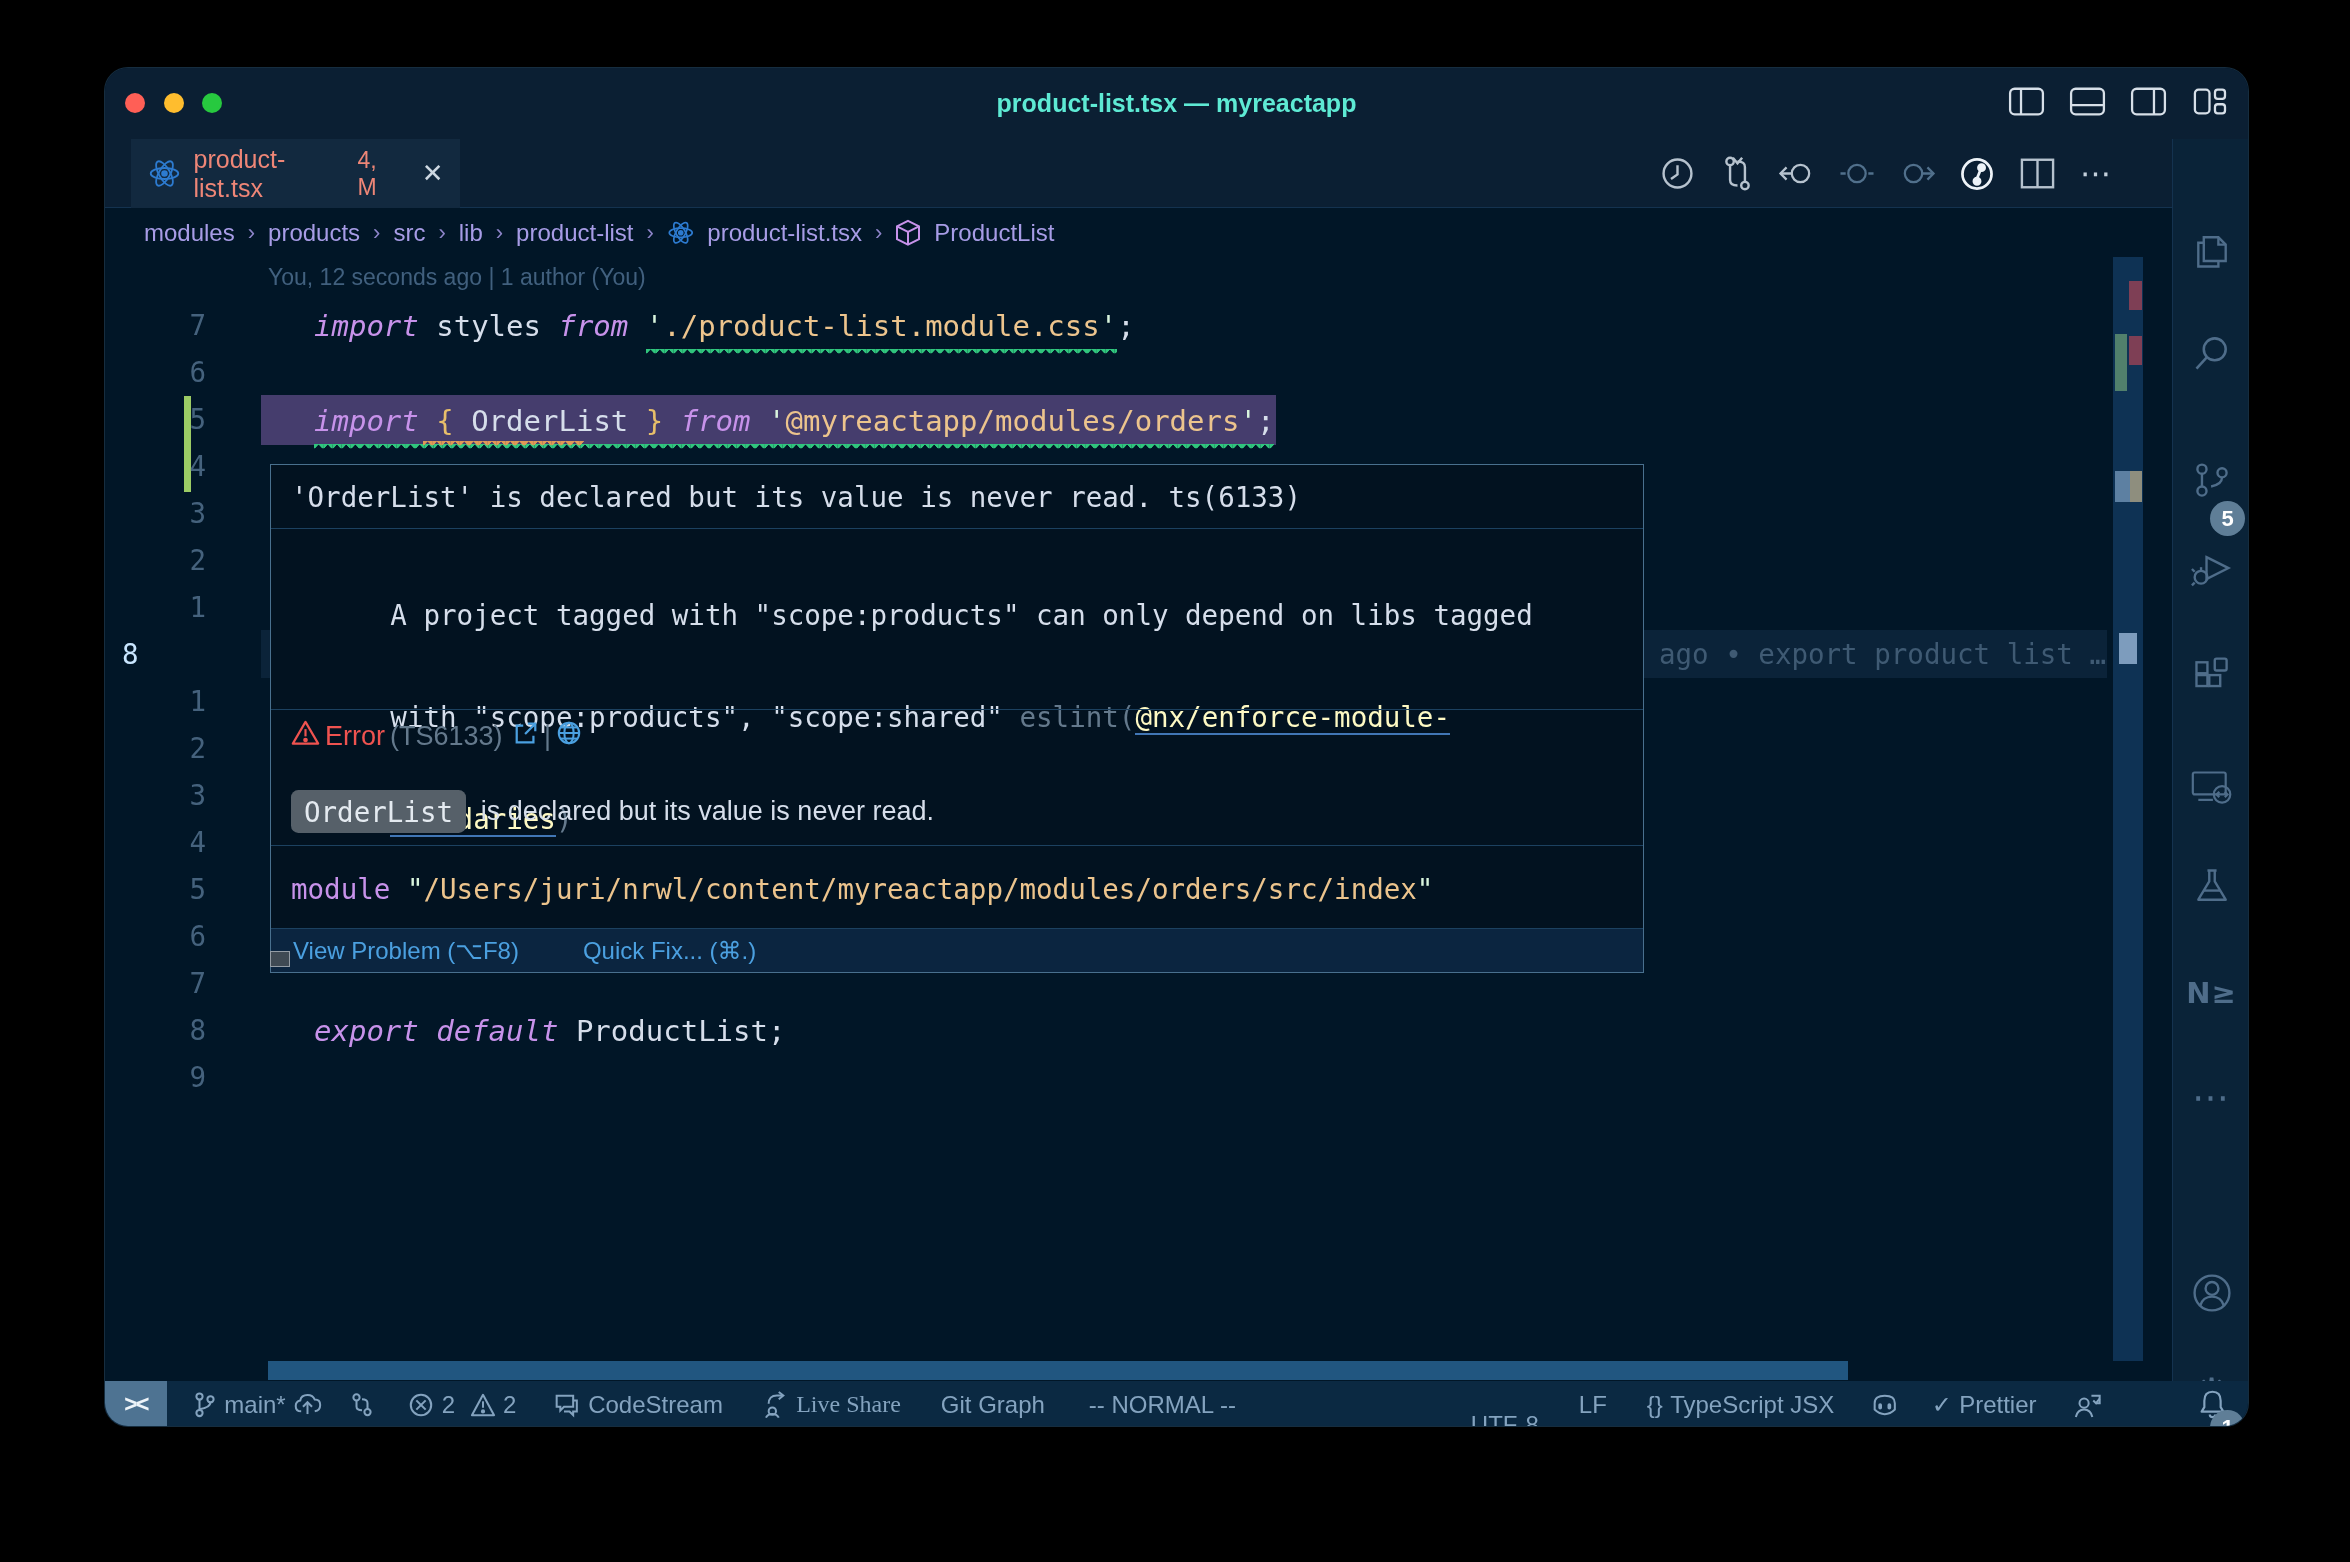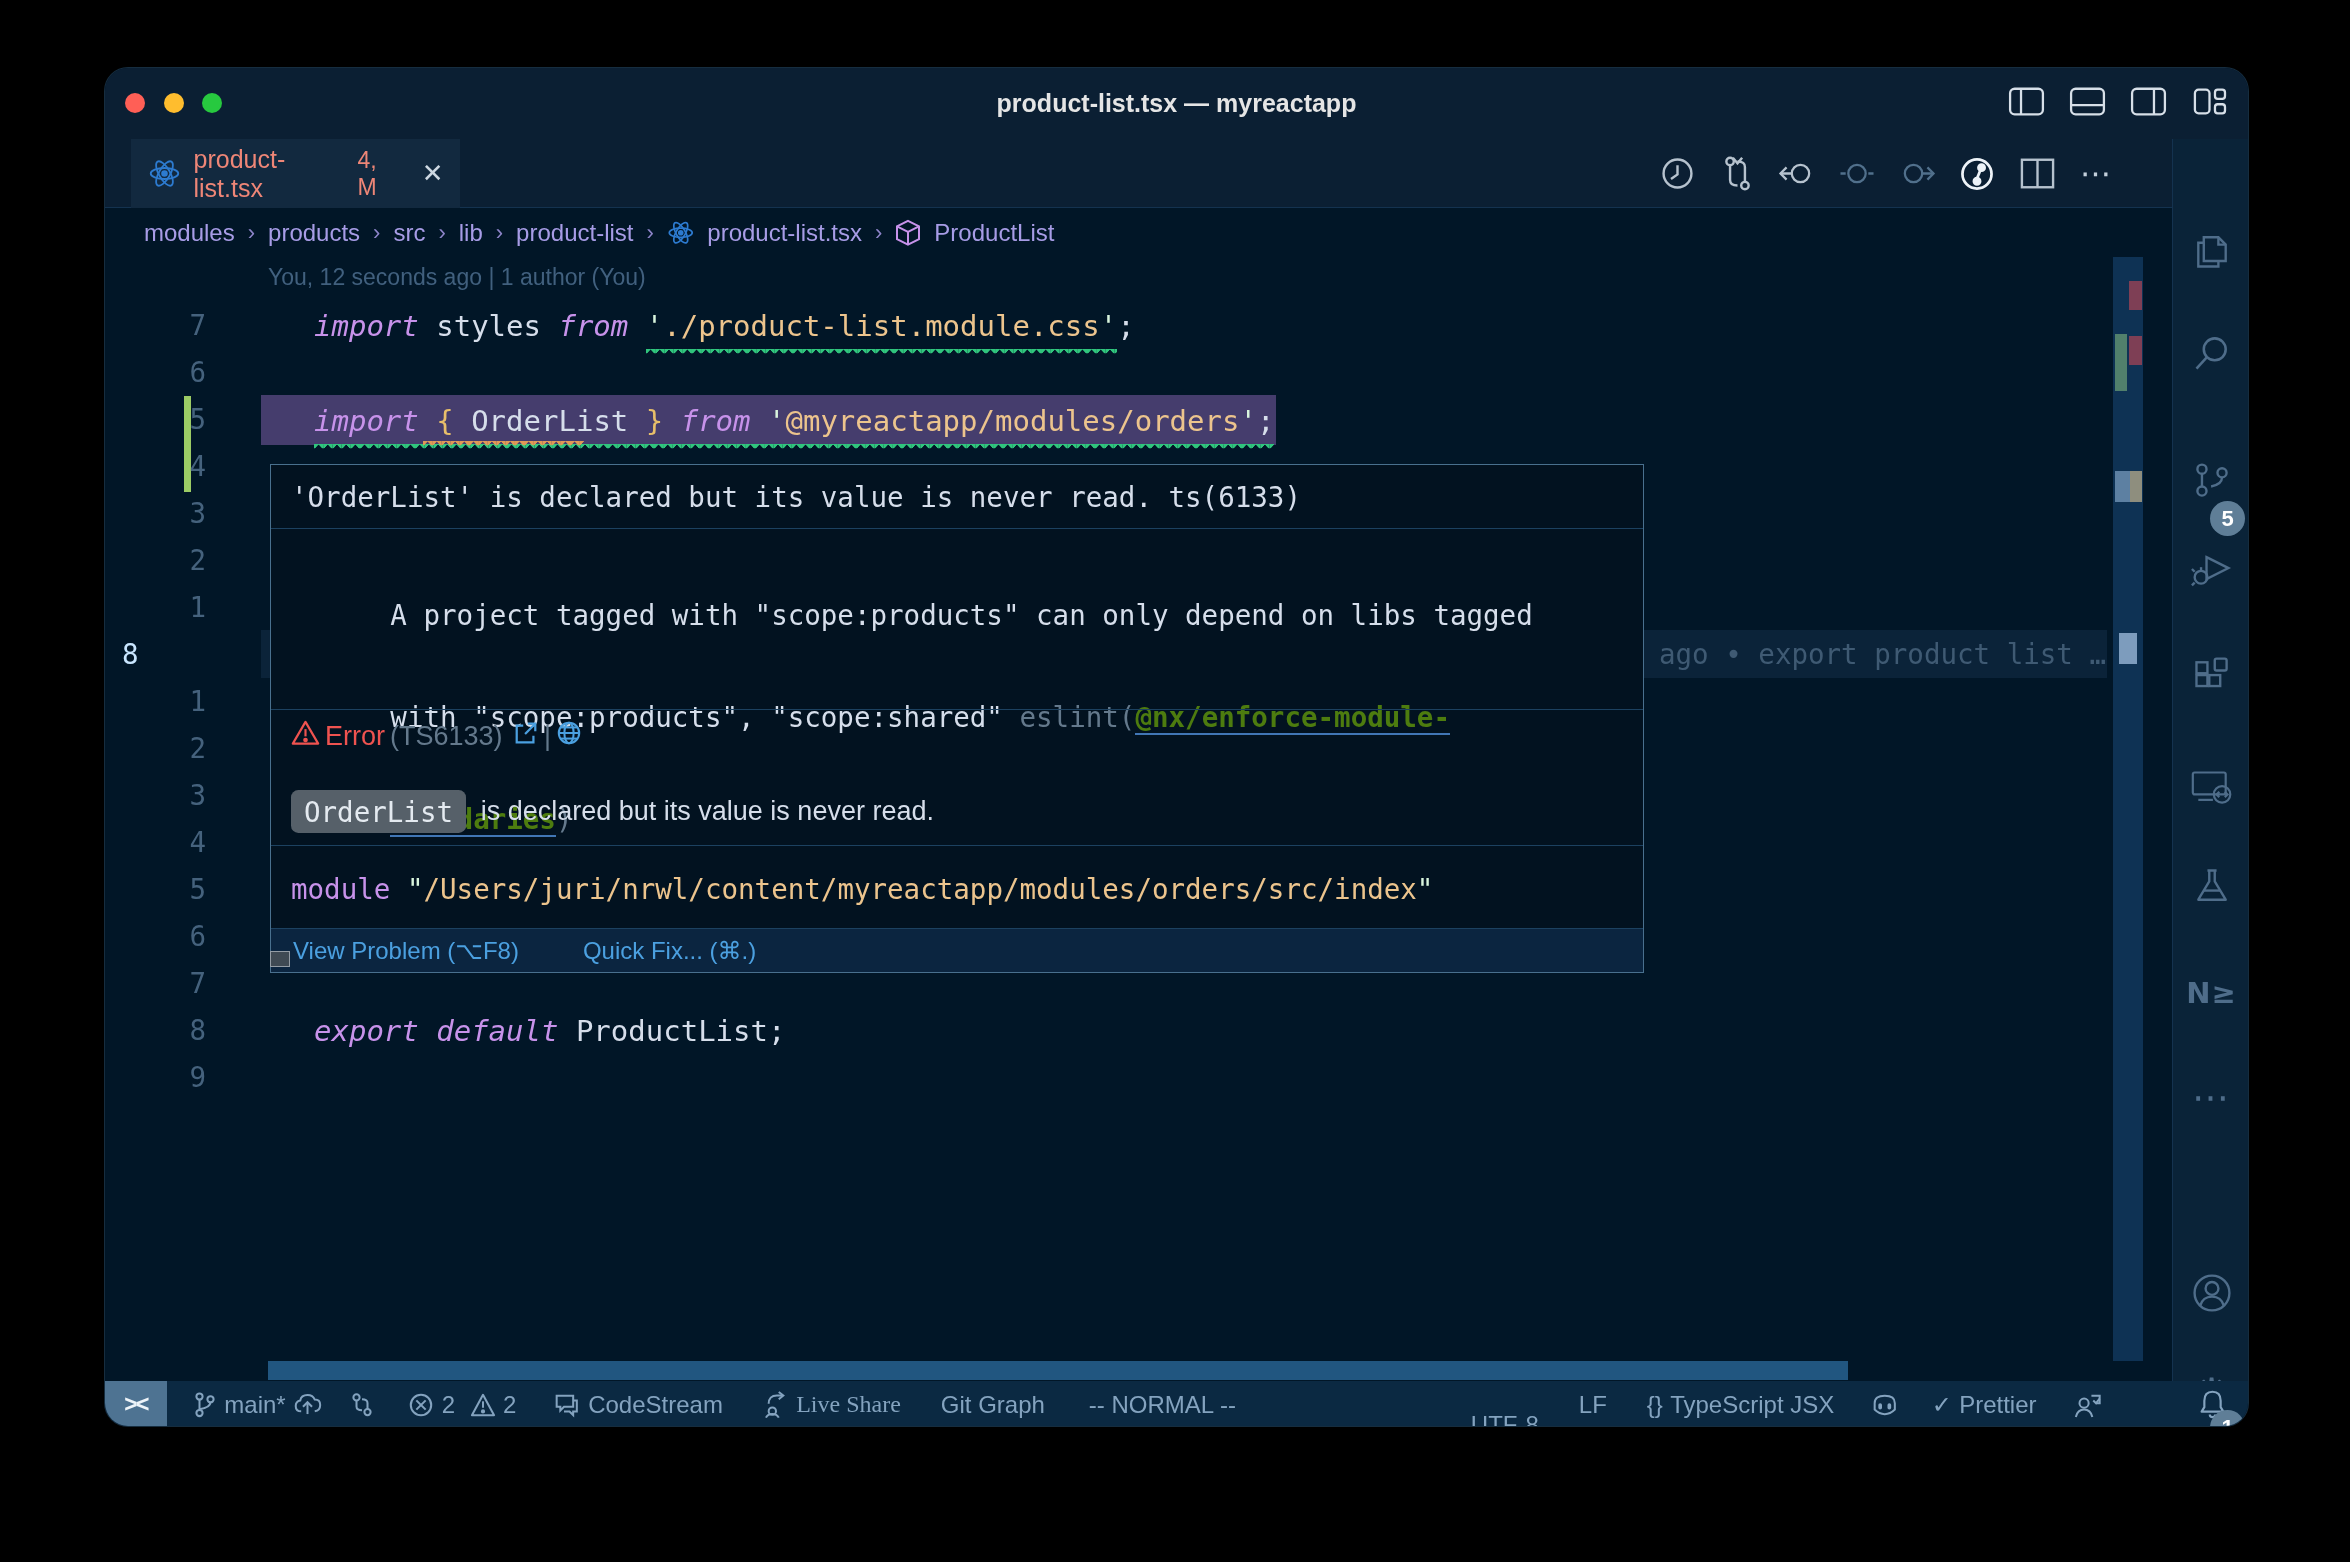--- a/index.html
+++ b/index.html
@@ -9,21 +9,21 @@
 
   
   .window{position:absolute;left:104px;top:67px;width:2145px;height:1360px;background:#011627;
     border-radius:24px;overflow:hidden;border:0.9px solid rgba(120,150,180,.18);}
 
   
   .titlebar{position:absolute;left:0;top:0;width:100%;height:71px;background:#0b1f33;}
   .tl{position:absolute;top:25px;width:20px;height:20px;border-radius:50%;}
   .tl.red{left:20px;background:#ff5f56;} .tl.yellow{left:59px;background:#ffbd2e;} .tl.green{left:97px;background:#27c93f;}
   .win-title{position:absolute;top:0;left:0;width:100%;height:71px;display:flex;align-items:center;justify-content:center;
-    color:#e5e5e5;font-size:25px;font-weight:700;}
+    color:#5eead4;font-size:25px;font-weight:700;}
   .layout-icons{position:absolute;right:20px;top:18.4px;display:flex;gap:24px;color:#d7dfe8;}
   .layout-icons svg{display:block;}
 
   
   .tabbar{position:absolute;left:0;top:71px;width:2067px;height:69px;background:#0b1f33;border-bottom:0.9px solid #14324f;}
   .tab{position:absolute;left:26px;top:0;width:329px;height:69px;background:#12293f;display:flex;align-items:center;
     padding:0 16.5px;gap:13px;}
   .tab-label{color:#ee8677;font-size:25px;}
   .tab-badge{color:#ee8677;font-size:23px;}
   .tab-close{color:#cdd8e2;font-size:26px;margin-left:9.2px;}
@@ -62,21 +62,21 @@
     background-size:9.2px 6.4px;background-repeat:repeat-x;}
 
   
   .hover{position:absolute;left:165px;top:396px;width:1374px;height:509px;background:#021220;
     border:1.8px solid #49708e;z-index:5;}
   .hv-sec{position:absolute;left:0;width:100%;}
   .hv-div{position:absolute;left:0;width:100%;height:0;border-top:1.8px solid #1c4160;}
   .hv-code{font-family:"DejaVu Sans Mono",monospace;font-size:27.5px;color:#d6deeb;white-space:pre;}
   .hv1{top:0;height:63px;display:flex;align-items:center;padding-left:20px;}
   .hv2{top:65px;padding:9.2px 20px 0 20px;line-height:51px;}
-  .hv-link{color:#4d7c0f;border-bottom:2.8px solid #4176b5;font-weight:bold;}
+  .hv-link{color:#fef9c3;border-bottom:2.8px solid #4176b5;}
   .hv3-head{top:246px;height:51px;display:flex;align-items:center;padding-left:20px;gap:5px;font-size:27px;}
   .err-red{color:#ef5350;} 
   .hv3-msg{top:318px;height:57px;display:flex;align-items:center;padding-left:20px;gap:14.7px;font-size:27px;color:#d6deeb;}
   .ol-badge{font-family:"DejaVu Sans Mono",monospace;font-size:27.5px;color:#e4eaf0;background:#566069;border-radius:7.3px;
     padding:5.5px 13px;}
   .hv4{top:382px;height:83px;display:flex;align-items:center;padding-left:20px;}
   .hv-footer{position:absolute;left:0;bottom:0;width:100%;height:44px;background:#0b2540;border-top:1.8px solid #1c4160;
     display:flex;align-items:center;padding-left:22px;gap:64px;font-size:24px;color:#4ba0e0;}
   .resize-sq{position:absolute;left:165px;top:883px;width:20px;height:15.6px;background:#3f4a54;border:1.8px solid #939ca5;z-index:6;}
 

